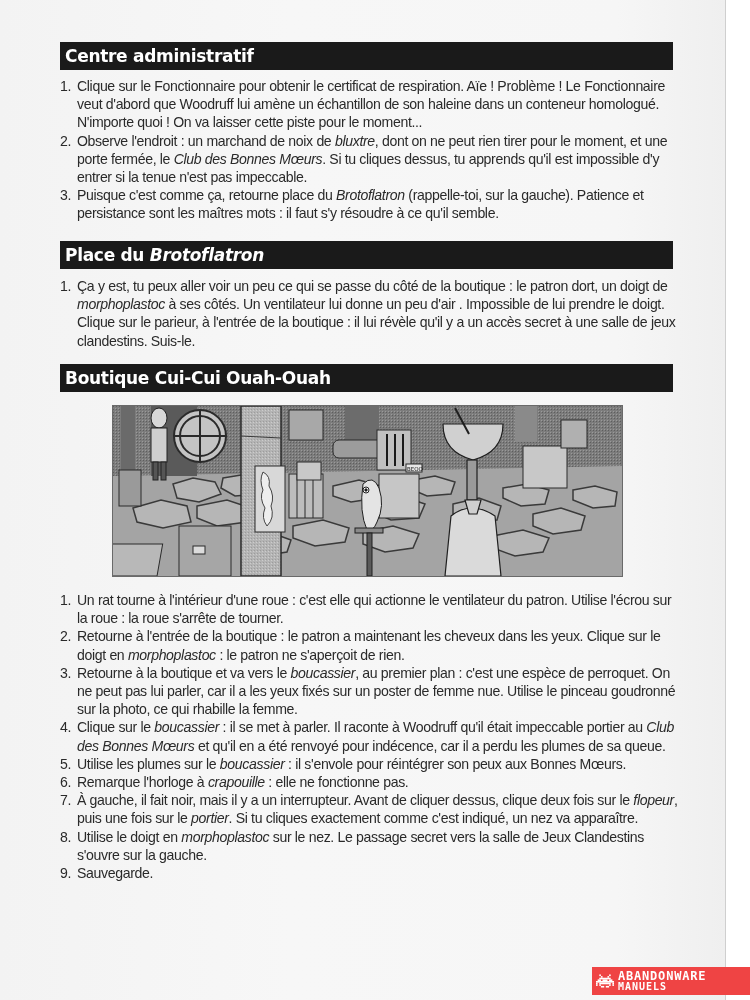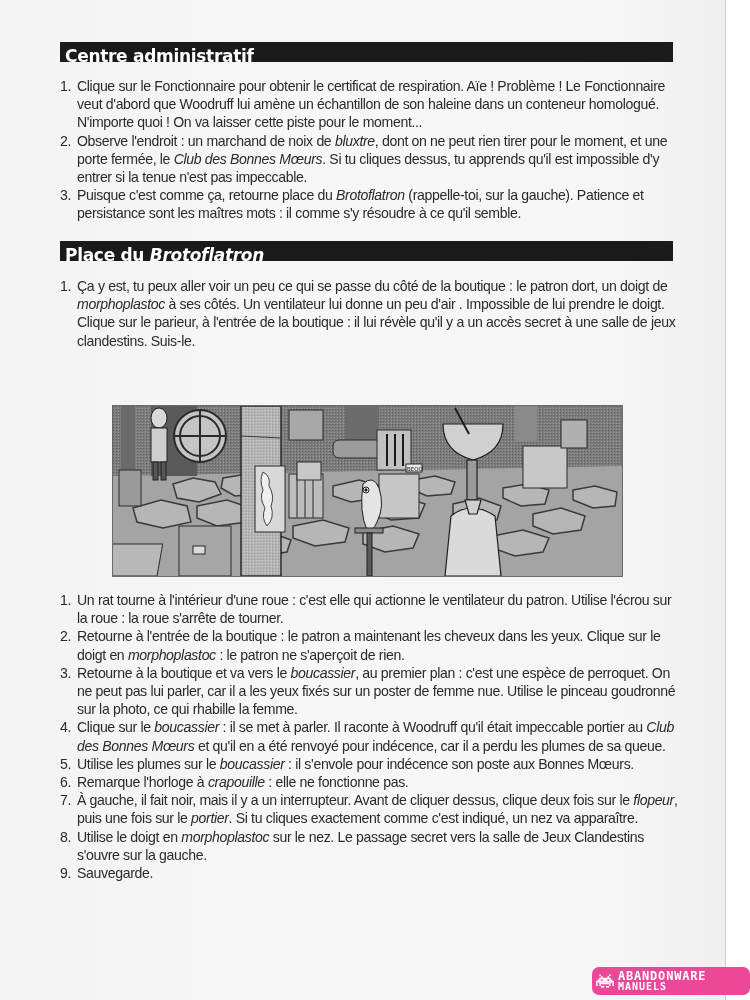--- a/index.html
+++ b/index.html
@@ -9,21 +9,21 @@
       font-family: "Liberation Sans", "DejaVu Sans", sans-serif;
       position: relative;
     }
     .page {
       position: absolute; left: 0; top: 0;
       width: 725px; height: 1000px;
       background: linear-gradient(90deg, #f3f3f3 0%, #f7f7f7 40%, #f6f6f6 85%, #efefef 100%);
       border-right: 1px solid #cfcfcf;
     }
     .section-bar {
-      position: absolute; left: 60px; width: 613px; height: 20px;
+      position: absolute; left: 60px; width: 613px; height: 28px;
       background: #1a1a1a;
       color: #ffffff;
       font-family: "DejaVu Sans", sans-serif;
       font-weight: bold;
       font-size: 17px;
       line-height: 28px;
       padding-left: 5px;
       box-sizing: border-box;
       letter-spacing: -0.3px;
     }
@@ -49,22 +49,21 @@
       position: absolute; left: 112px; top: 405px;
       width: 511px; height: 172px;
       border: 1px solid #6a6a6a;
       box-sizing: border-box;
       overflow: hidden;
       background: #8a8a8a;
     }
     .watermark {
       position: absolute; left: 592px; top: 967px;
       width: 158px; height: 28px;
-      background: #ec4899;
-      border-radius: 7px;
+      background: #ef4444;
     }
     .watermark .inv {
       position: absolute; left: 4px; top: 5px;
       width: 18px; height: 18px;
     }
     .watermark .l1 {
       position: absolute; left: 26px; top: 2px;
       font-family: "DejaVu Sans Mono", monospace;
       font-weight: bold; font-size: 12px; color: #ffffff;
       letter-spacing: 0.8px;
@@ -81,30 +80,33 @@
 <body>
 
 <div class="page">
 
   <div class="section-bar" style="top:42px;">
     <span>Centre administratif</span>
   </div>
   <ol class="list" style="top:77px;">
       <li><span class="num">1.</span><span>Clique sur le Fonctionnaire pour obtenir le certificat de respiration. Aïe ! Problème ! Le Fonctionnaire veut d'abord que Woodruff lui amène un échantillon de son haleine dans un conteneur homologué. N'importe quoi ! On va laisser cette piste pour le moment...</span></li>
       <li><span class="num">2.</span><span>Observe l'endroit : un marchand de noix de </span><em>bluxtre</em><span>, dont on ne peut rien tirer pour le moment, et une porte fermée, le </span><em>Club des Bonnes Mœurs</em><span>. Si tu cliques dessus, tu apprends qu'il est impossible d'y entrer si la tenue n'est pas impeccable.</span></li>
-      <li><span class="num">3.</span><span>Puisque c'est comme ça, retourne place du </span><em>Brotoflatron</em><span> (rappelle-toi, sur la gauche). Patience et persistance sont les maîtres mots : il comme s'y résoudre à ce qu'il semble.</span></li>
+      <li><span class="num">3.</span><span>Puisque c'est comme ça, retourne place du </span><em>Brotoflatron</em><span> (rappelle-toi, sur la gauche). Patience et persistance sont les maîtres mots : il faut s'y résoudre à ce qu'il semble.</span></li>
     </ol>
 
   <div class="section-bar" style="top:241px;">
     <span>Place du </span><em>Brotoflatron</em>
   </div>
   <ol class="list" style="top:277px;">
       <li><span class="num">1.</span><span>Ça y est, tu peux aller voir un peu ce qui se passe du côté de la boutique : le patron dort, un doigt de </span><em>morphoplastoc</em><span> à ses côtés. Un ventilateur lui donne un peu d'air . Impossible de lui prendre le doigt. Clique sur le parieur, à l'entrée de la boutique : il lui révèle qu'il y a un accès secret à une salle de jeux clandestins. Suis-le.</span></li>
     </ol>
 
+  <div class="section-bar" style="top:364px;">
+    <span>Boutique Cui-Cui Ouah-Ouah</span>
+  </div>
 
   <div class="screenshot">
     <svg width="509" height="170" viewBox="0 0 509 170" xmlns="http://www.w3.org/2000/svg">
       <defs>
         <pattern id="dith" width="3" height="3" patternUnits="userSpaceOnUse">
           <rect width="3" height="3" fill="#7c7c7c"></rect>
           <rect width="1" height="1" fill="#5e5e5e"></rect>
           <rect x="2" y="2" width="1" height="1" fill="#9a9a9a"></rect>
         </pattern>
         <pattern id="dithL" width="3" height="3" patternUnits="userSpaceOnUse">
@@ -204,21 +206,21 @@
       <rect x="66" y="120" width="52" height="50" fill="#a6a6a6" stroke="#2a2a2a"></rect>
       <rect x="80" y="140" width="12" height="8" fill="#dcdcdc" stroke="#2a2a2a"></rect>
     </svg>
   </div>
 
   <ol class="list" style="top:591px;">
       <li><span class="num">1.</span><span>Un rat tourne à l'intérieur d'une roue : c'est elle qui actionne le ventilateur du patron. Utilise l'écrou sur la roue : la roue s'arrête de tourner.</span></li>
       <li><span class="num">2.</span><span>Retourne à l'entrée de la boutique : le patron a maintenant les cheveux dans les yeux. Clique sur le doigt en </span><em>morphoplastoc</em><span> : le patron ne s'aperçoit de rien.</span></li>
       <li><span class="num">3.</span><span>Retourne à la boutique et va vers  le </span><em>boucassier</em><span>, au premier plan : c'est une espèce de perroquet. On ne peut pas lui parler, car il a les yeux fixés sur un poster de femme nue. Utilise le pinceau goudronné sur la photo, ce qui rhabille la femme.</span></li>
       <li><span class="num">4.</span><span>Clique sur le </span><em>boucassier</em><span> : il se met à parler. Il raconte à Woodruff qu'il était impeccable portier au </span><em>Club des Bonnes Mœurs</em><span> et qu'il en a été renvoyé pour indécence, car il a perdu les plumes de sa queue.</span></li>
-      <li><span class="num">5.</span><span>Utilise les plumes sur le </span><em>boucassier</em><span> : il s'envole pour indécence son poste aux Bonnes Mœurs.</span></li>
+      <li><span class="num">5.</span><span>Utilise les plumes sur le </span><em>boucassier</em><span> : il s'envole pour réintégrer son peux aux Bonnes Mœurs.</span></li>
       <li><span class="num">6.</span><span>Remarque l'horloge à </span><em>crapouille</em><span> : elle ne fonctionne pas.</span></li>
       <li><span class="num">7.</span><span>À gauche, il fait noir, mais il y a un interrupteur. Avant de cliquer dessus, clique deux fois sur le </span><em>flopeur</em><span>, puis une fois sur le </span><em>portier</em><span>. Si tu cliques exactement comme c'est indiqué, un nez va apparaître.</span></li>
       <li><span class="num">8.</span><span>Utilise le doigt en </span><em>morphoplastoc</em><span> sur le nez. Le passage secret vers la salle de Jeux Clandestins s'ouvre sur la gauche.</span></li>
       <li><span class="num">9.</span><span>Sauvegarde.</span></li>
     </ol>
 </div>
 
 <div class="watermark">
   <svg class="inv" viewBox="0 0 11 8">
     <g fill="#ffffff">

